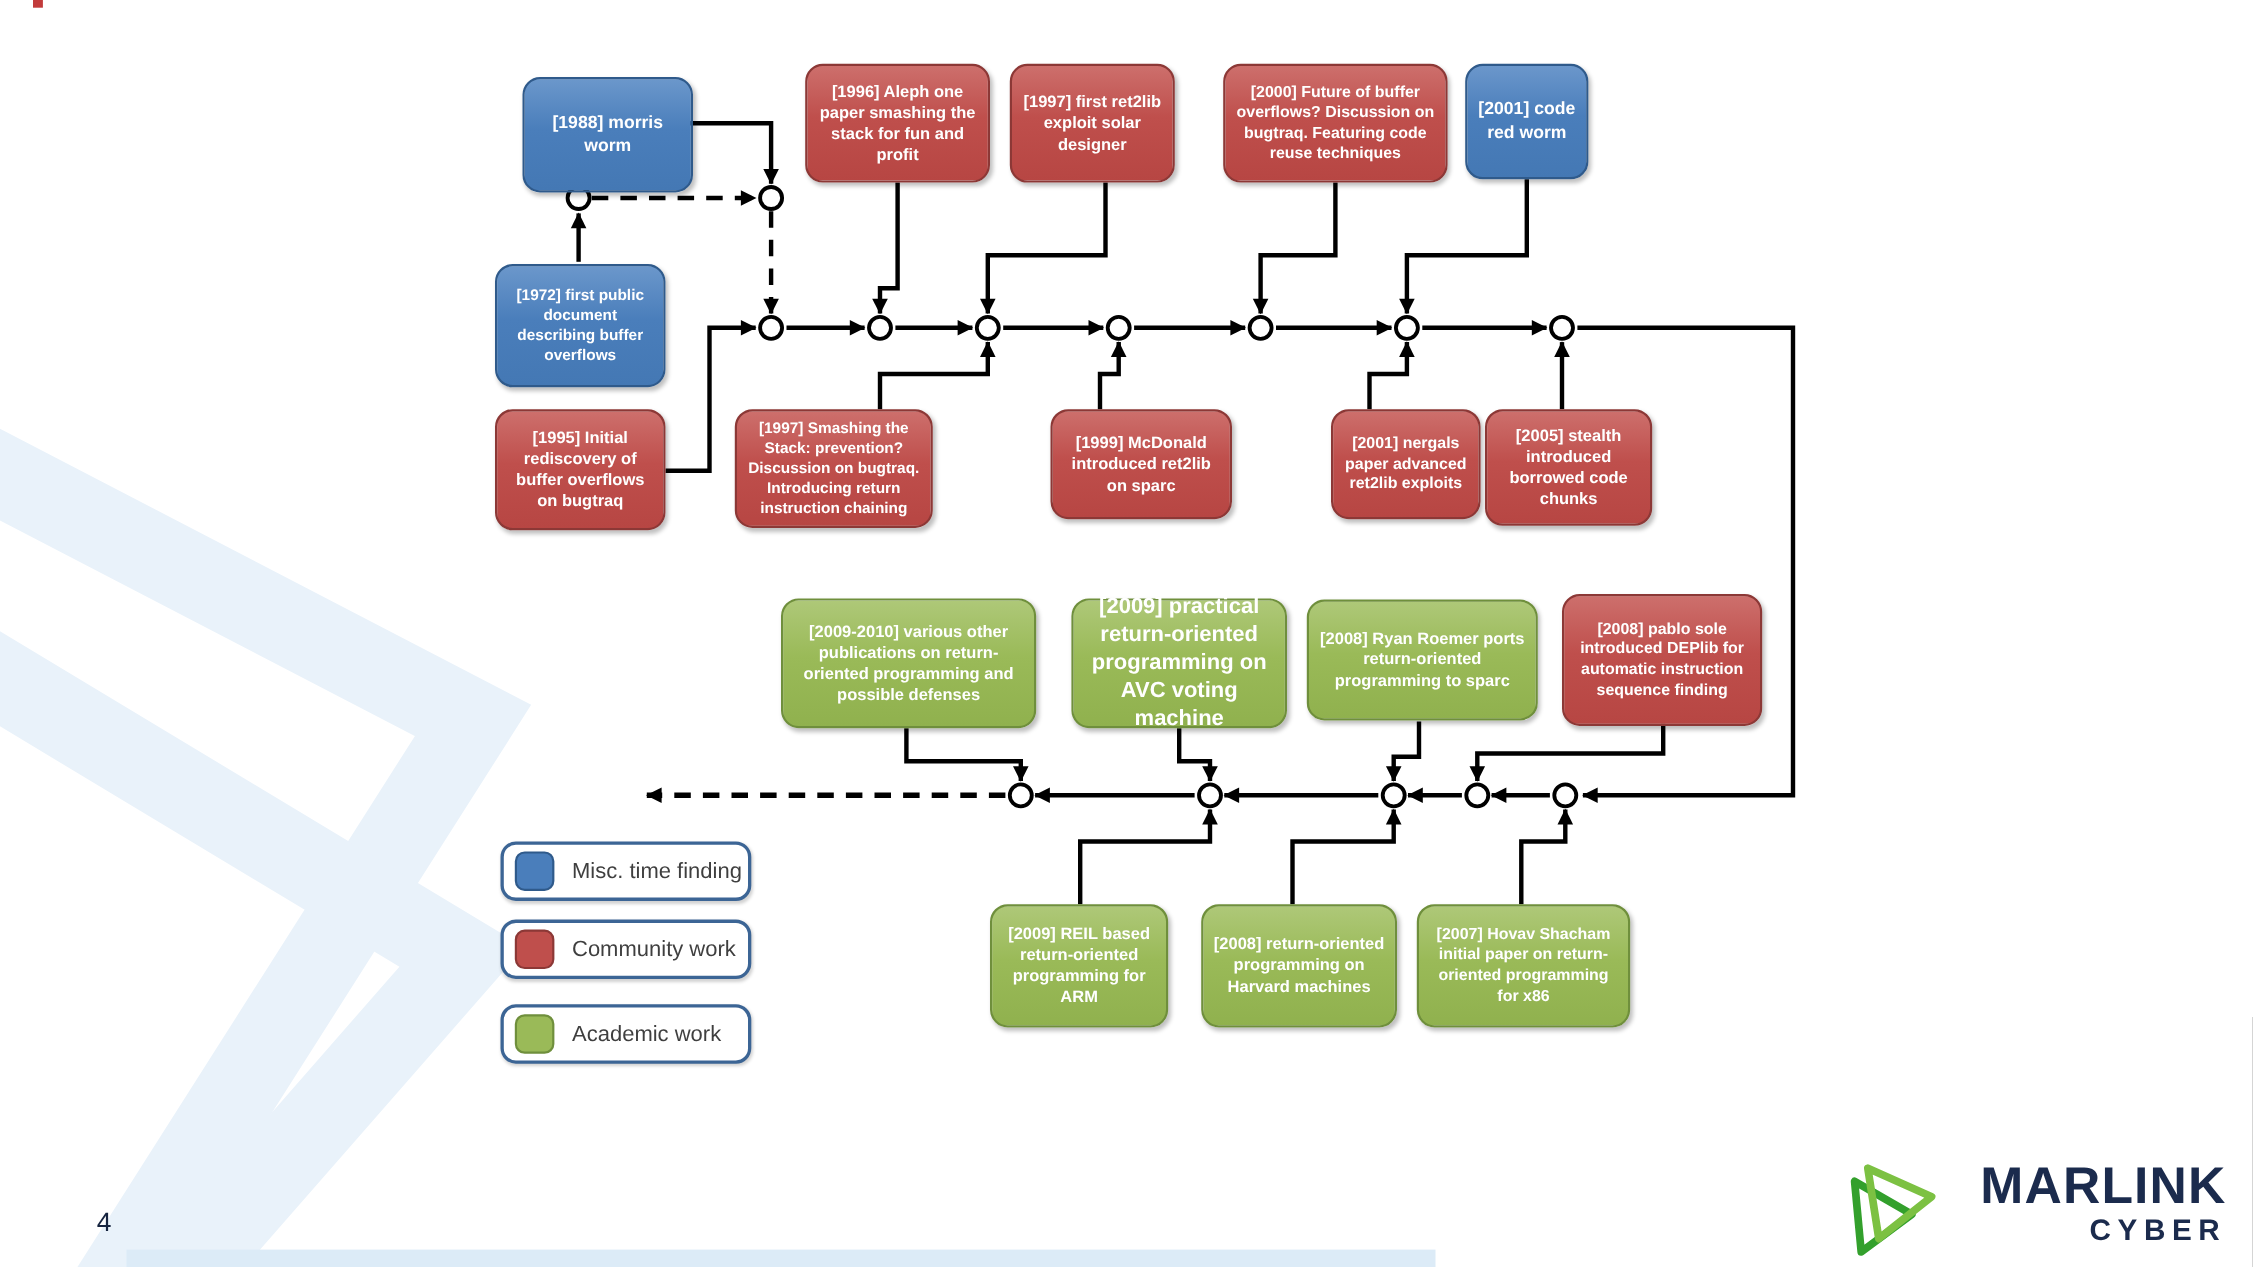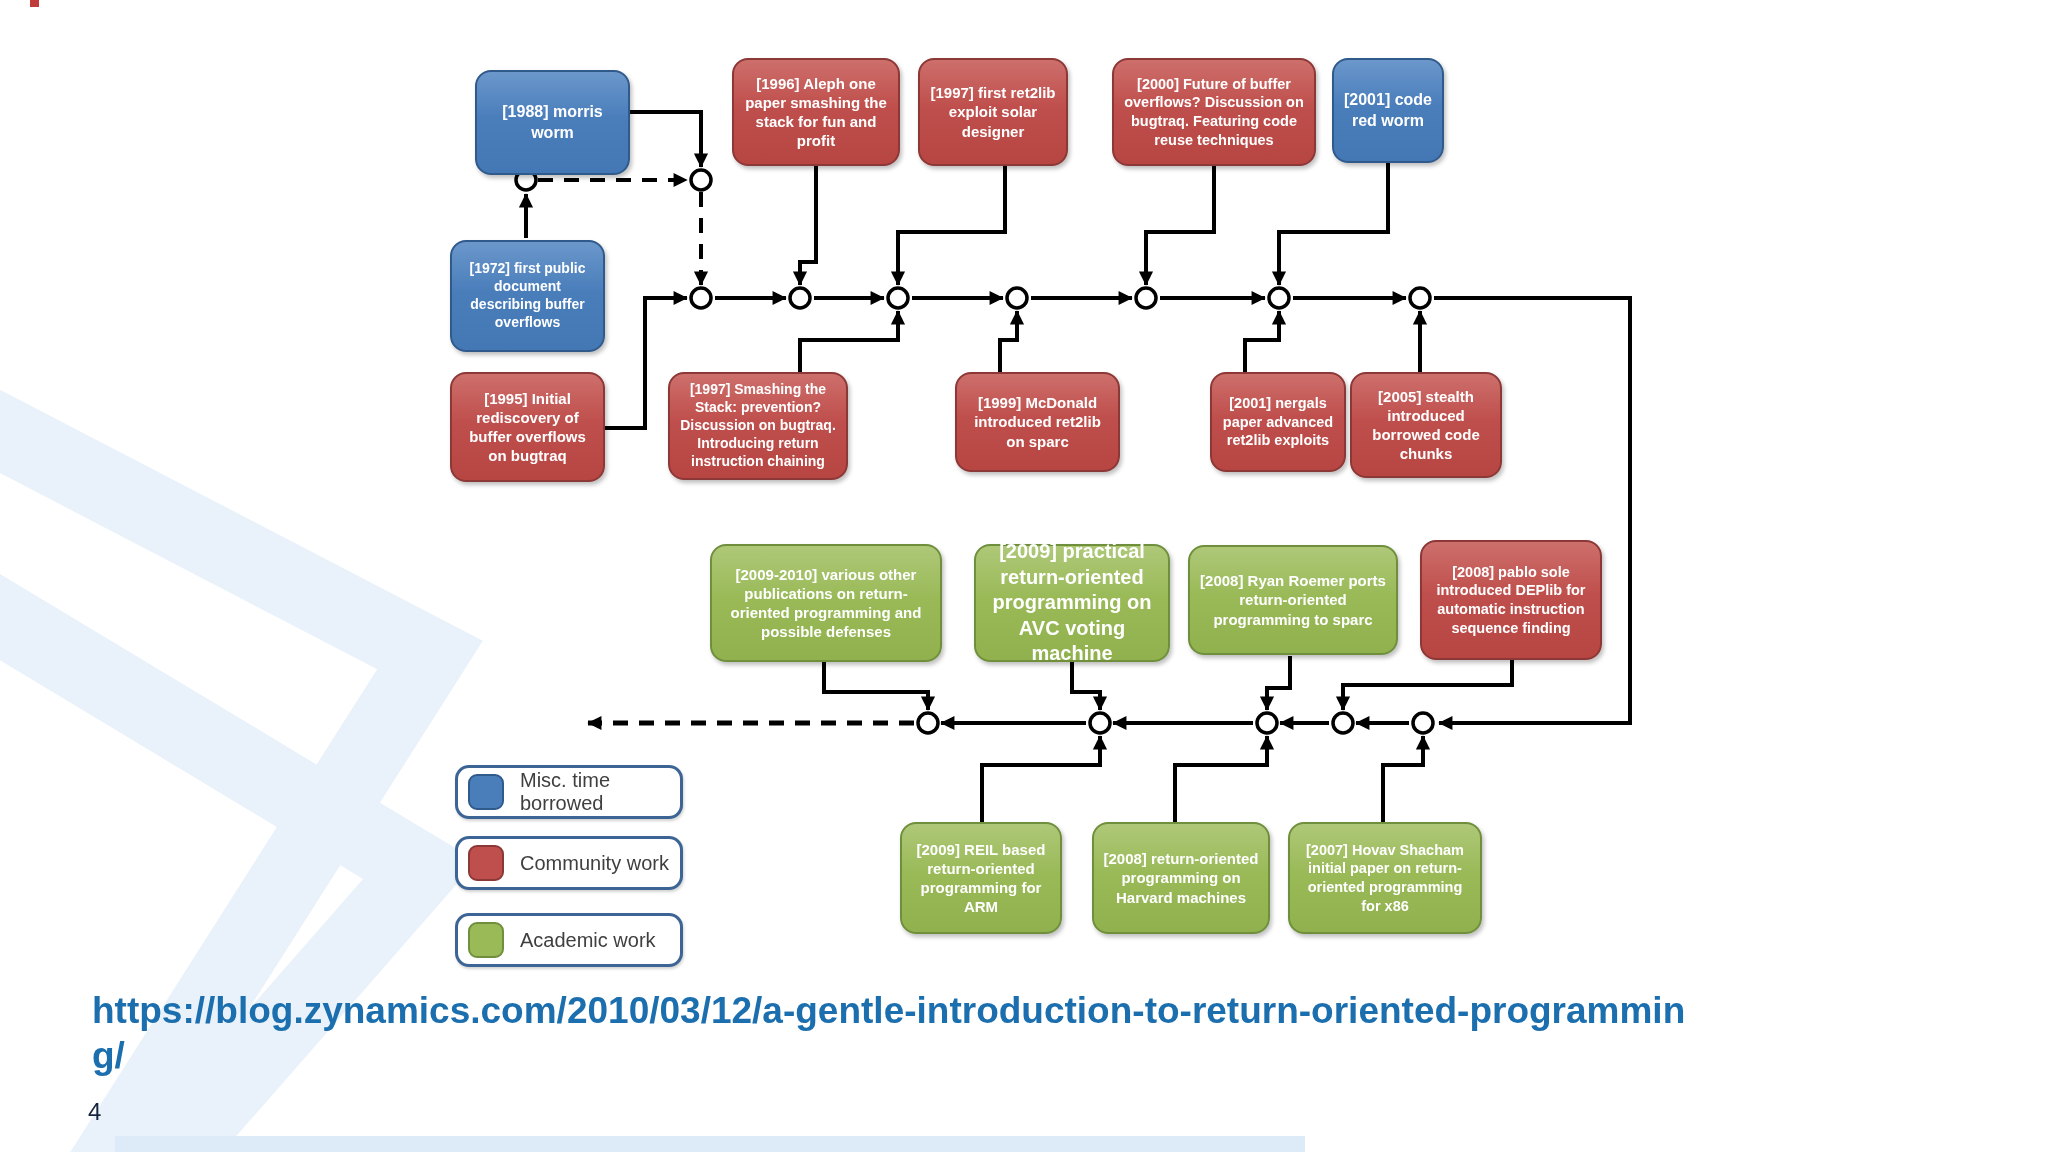--- a/index.html
+++ b/index.html
@@ -161,33 +161,41 @@
         <span>[2008] return-oriented programming on Harvard machines</span>
       </div>
       <div class="node academic" style="left: 1288px; top: 822px; width: 194px; height: 112px; font-size: 14.5px;">
         <span>[2007] Hovav Shacham initial paper on return-oriented programming for x86</span>
       </div>
     </div>
 
   <div class="legend" id="legend">
       <div class="legend-item" style="top: 0px;">
         <div class="legend-swatch" style="background: rgb(74, 126, 187); border: 2.5px solid rgb(47, 90, 139);"></div>
-        <div class="legend-label">Misc. time borrowed</div>
+        <div class="legend-label">Misc. time finding</div>
       </div>
       <div class="legend-item" style="top: 71px;">
         <div class="legend-swatch" style="background: rgb(191, 79, 76); border: 2.5px solid rgb(140, 56, 54);"></div>
         <div class="legend-label">Community work</div>
       </div>
       <div class="legend-item" style="top: 148px;">
         <div class="legend-swatch" style="background: rgb(154, 186, 88); border: 2.5px solid rgb(111, 143, 60);"></div>
         <div class="legend-label">Academic work</div>
       </div>
     </div>
 
-  <a class="url-block">
-    <span>https://blog.zynamics.com/2010/03/12/a-gentle-introduction-to-return-oriented-programmin</span><br>
-    <span>g/</span>
-  </a>
 
   <div class="page-number">4</div>
 
+  <div class="logo">
+    <svg width="92" height="96">
+      <g fill="none" stroke-width="7" stroke-linejoin="round">
+        <path d="M 14 22 L 20 86 L 66 52 z" stroke="#33a02c"></path>
+        <path d="M 26 10 L 84 36 L 36 74 z" stroke="#7cc142"></path>
+      </g>
+    </svg>
+    <div class="logo-text">
+      <div class="logo-brand">MARLINK</div>
+      <div class="logo-sub">CYBER</div>
+    </div>
+  </div>
 
 </div>
 
 </body></html>

